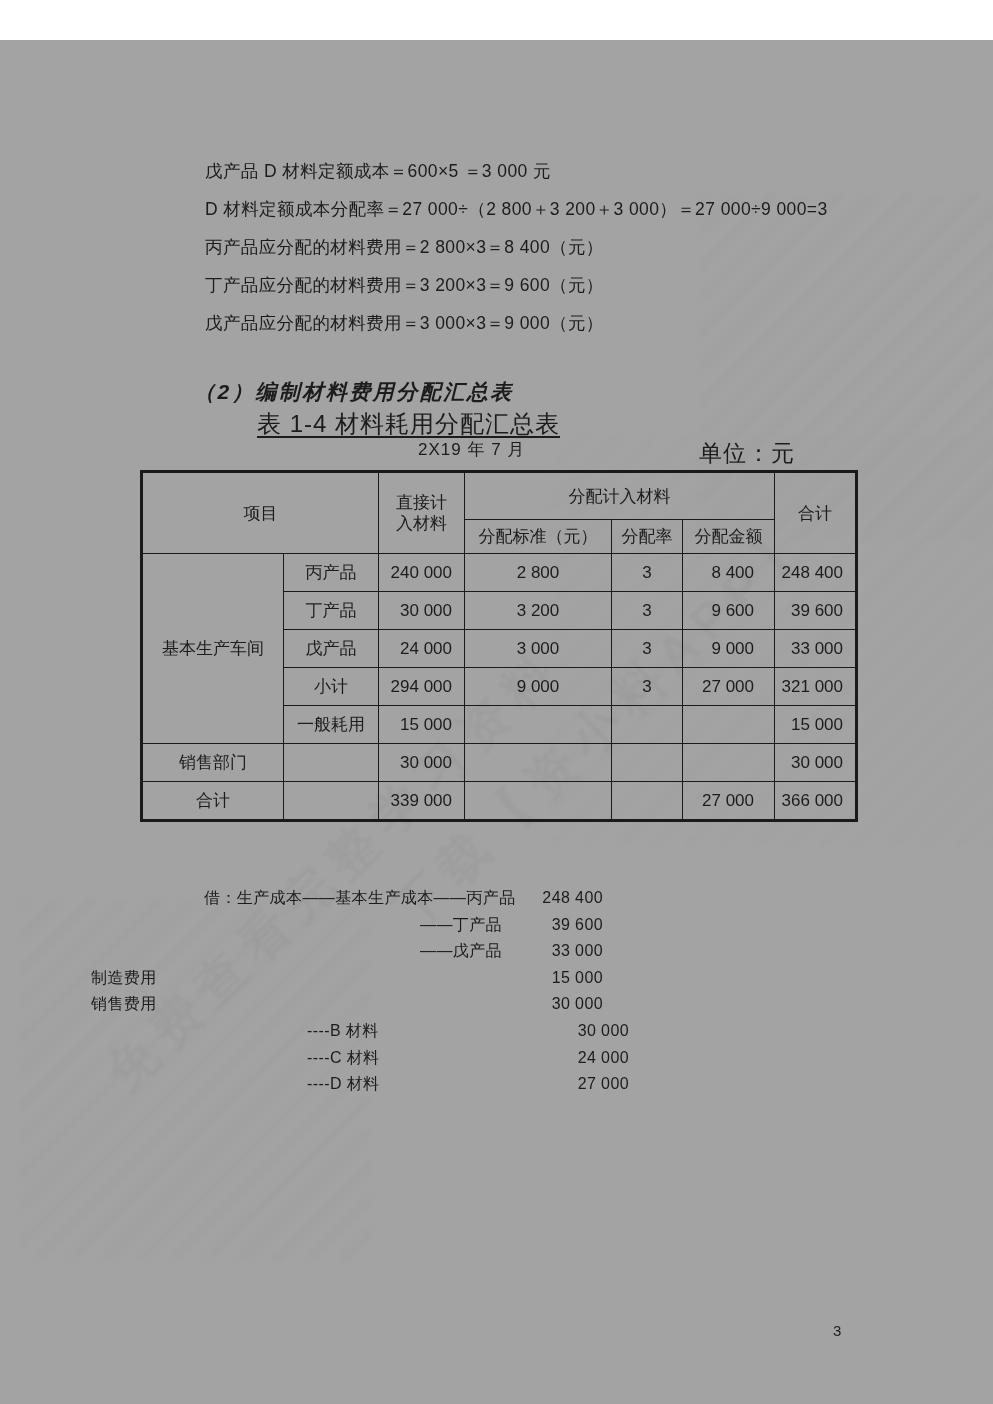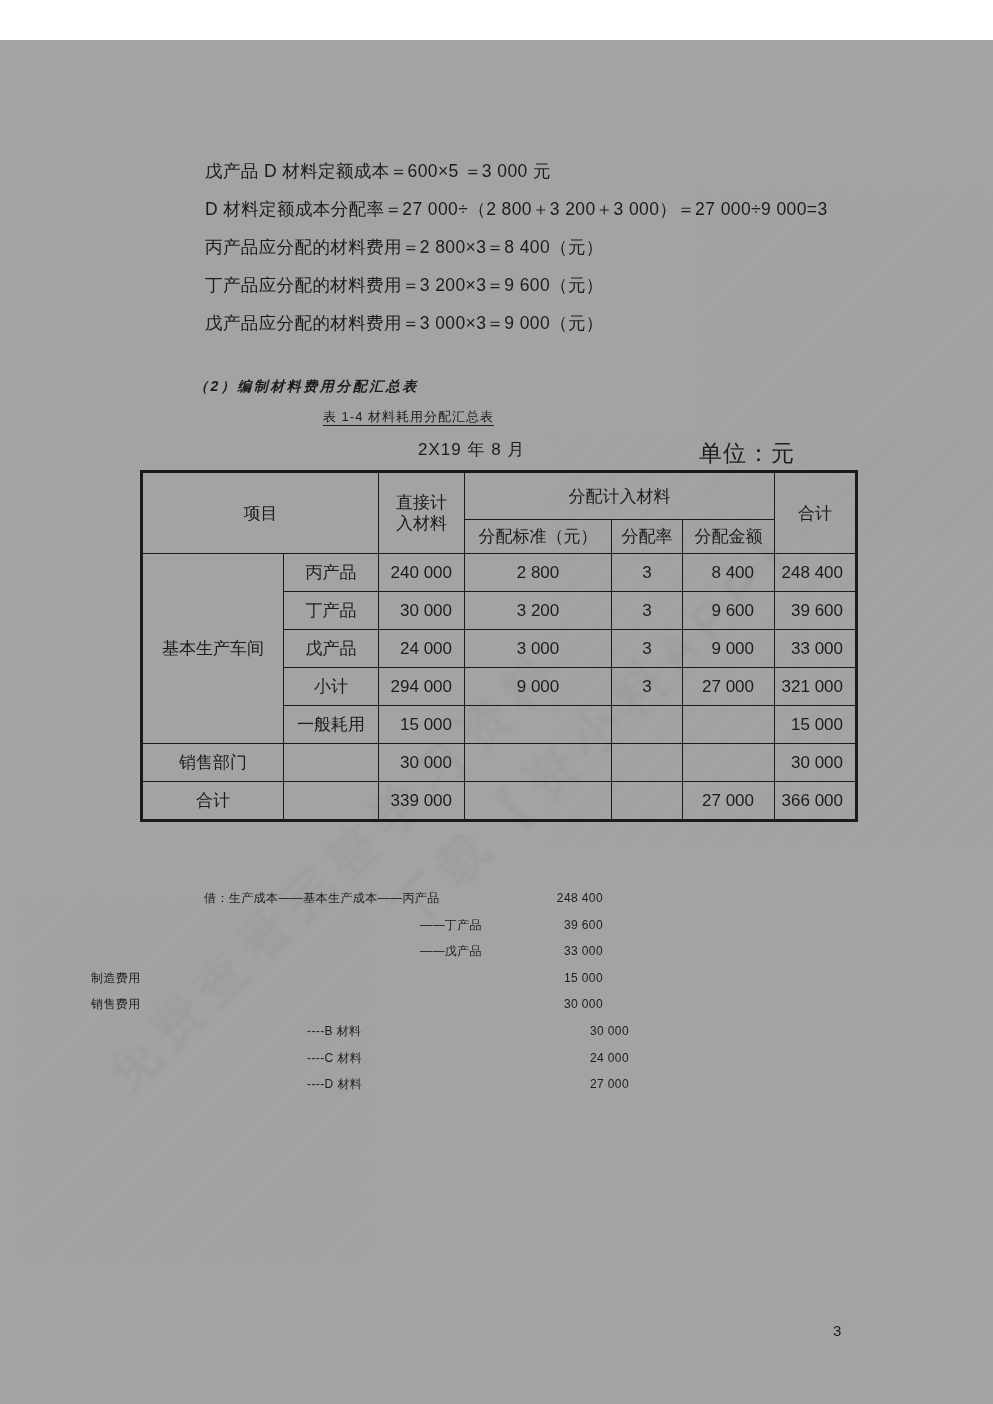--- a/index.html
+++ b/index.html
@@ -39,27 +39,27 @@
   }
   .wm1{left:115px;top:1008px;}
   .wm2{left:402px;top:845px;}
   
   .formulas{position:absolute;left:205px;top:110px;font-size:17.5px;}
   .formula-line{position:absolute;left:0;white-space:nowrap;letter-spacing:.4px;}
   .f0{top:9px;}  .f1{top:47px;} .f2{top:85px;} .f3{top:123px;} .f4{top:161px;}
   
   .sec-heading{
     position:absolute;
-    font-size:14px;font-weight:bold;font-style:italic;
+    font-size:21px;font-weight:bold;font-style:italic;
     letter-spacing:2.5px;white-space:nowrap;text-align:right;
   }
   .h-sec2{left:194px;top:338px;}
   .h-sec3{left:186px;top:820px;}
   
-  .tbl-title{position:absolute;left:0;top:368px;width:817px;text-align:center;font-size:13px;}
+  .tbl-title{position:absolute;left:0;top:368px;width:817px;text-align:center;font-size:24px;}
   .tbl-title span{text-decoration:underline;text-underline-offset:4px;letter-spacing:1px;}
   .tbl-period{position:absolute;left:418px;top:398px;font-size:17px;letter-spacing:1px;}
   .tbl-unit{position:absolute;left:699px;top:398px;font-size:23px;letter-spacing:1px;}
   
   .alloc-table{
     position:absolute;left:140px;top:430px;
     border-collapse:collapse;table-layout:fixed;
     width:715px;font-size:17px;color:#1c1c1c;
   }
   .alloc-table th,.alloc-table td{
@@ -71,21 +71,21 @@
   }
   .alloc-table{border:3px solid #1a1a1a;}
   .alloc-table thead tr.h1 th{height:46px;}
   .alloc-table thead tr.h2 th{height:33px;}
   .alloc-table tbody td{height:37px;}
   .alloc-table .c-direct{text-align:right;padding-right:12px;}
   .alloc-table .c-amt{text-align:right;padding-right:20px;}
   .alloc-table .c-total{text-align:right;padding-right:12px;}
   .alloc-table .two-line div{line-height:21px;}
   
-  .journal{position:absolute;left:0;top:845px;width:937px;font-size:12px;}
+  .journal{position:absolute;left:0;top:845px;width:937px;font-size:16px;}
   .jline{position:relative;height:26.6px;line-height:26.6px;white-space:nowrap;letter-spacing:.4px;}
   .i1{padding-left:204px;}
   .i2{padding-left:420px;}
   .i3{padding-left:91px;}
   .i4{padding-left:307px;}
   .amt{position:absolute;top:0;text-align:right;letter-spacing:.4px;}
   .amt.d{left:468px;width:135px;}
   .amt.c{left:494px;width:135px;}
   
   .page-num{position:absolute;left:833px;top:1282px;font-size:15px;}
@@ -107,21 +107,21 @@
     <div class="formula-line f0">戊产品 D 材料定额成本＝600×5 ＝3 000 元</div>
     <div class="formula-line f1">D 材料定额成本分配率＝27 000÷（2 800＋3 200＋3 000）＝27 000÷9 000=3</div>
     <div class="formula-line f2">丙产品应分配的材料费用＝2 800×3＝8 400（元）</div>
     <div class="formula-line f3">丁产品应分配的材料费用＝3 200×3＝9 600（元）</div>
     <div class="formula-line f4">戊产品应分配的材料费用＝3 000×3＝9 000（元）</div>
   </div>
 
   <div class="sec-heading h-sec2">（2）编制材料费用分配汇总表</div>
 
   <div class="tbl-title"><span>表 1-4 材料耗用分配汇总表</span></div>
-  <div class="tbl-period">2X19 年 8 月</div>
+  <div class="tbl-period">2X19 年 7 月</div>
   <div class="tbl-unit">单位：元</div>
 
   <table class="alloc-table">
     <colgroup>
       <col style="width:142px">
         <col style="width:95px">
         <col style="width:86px">
       <col style="width:147px">
         <col style="width:71px">
         <col style="width:92px">

